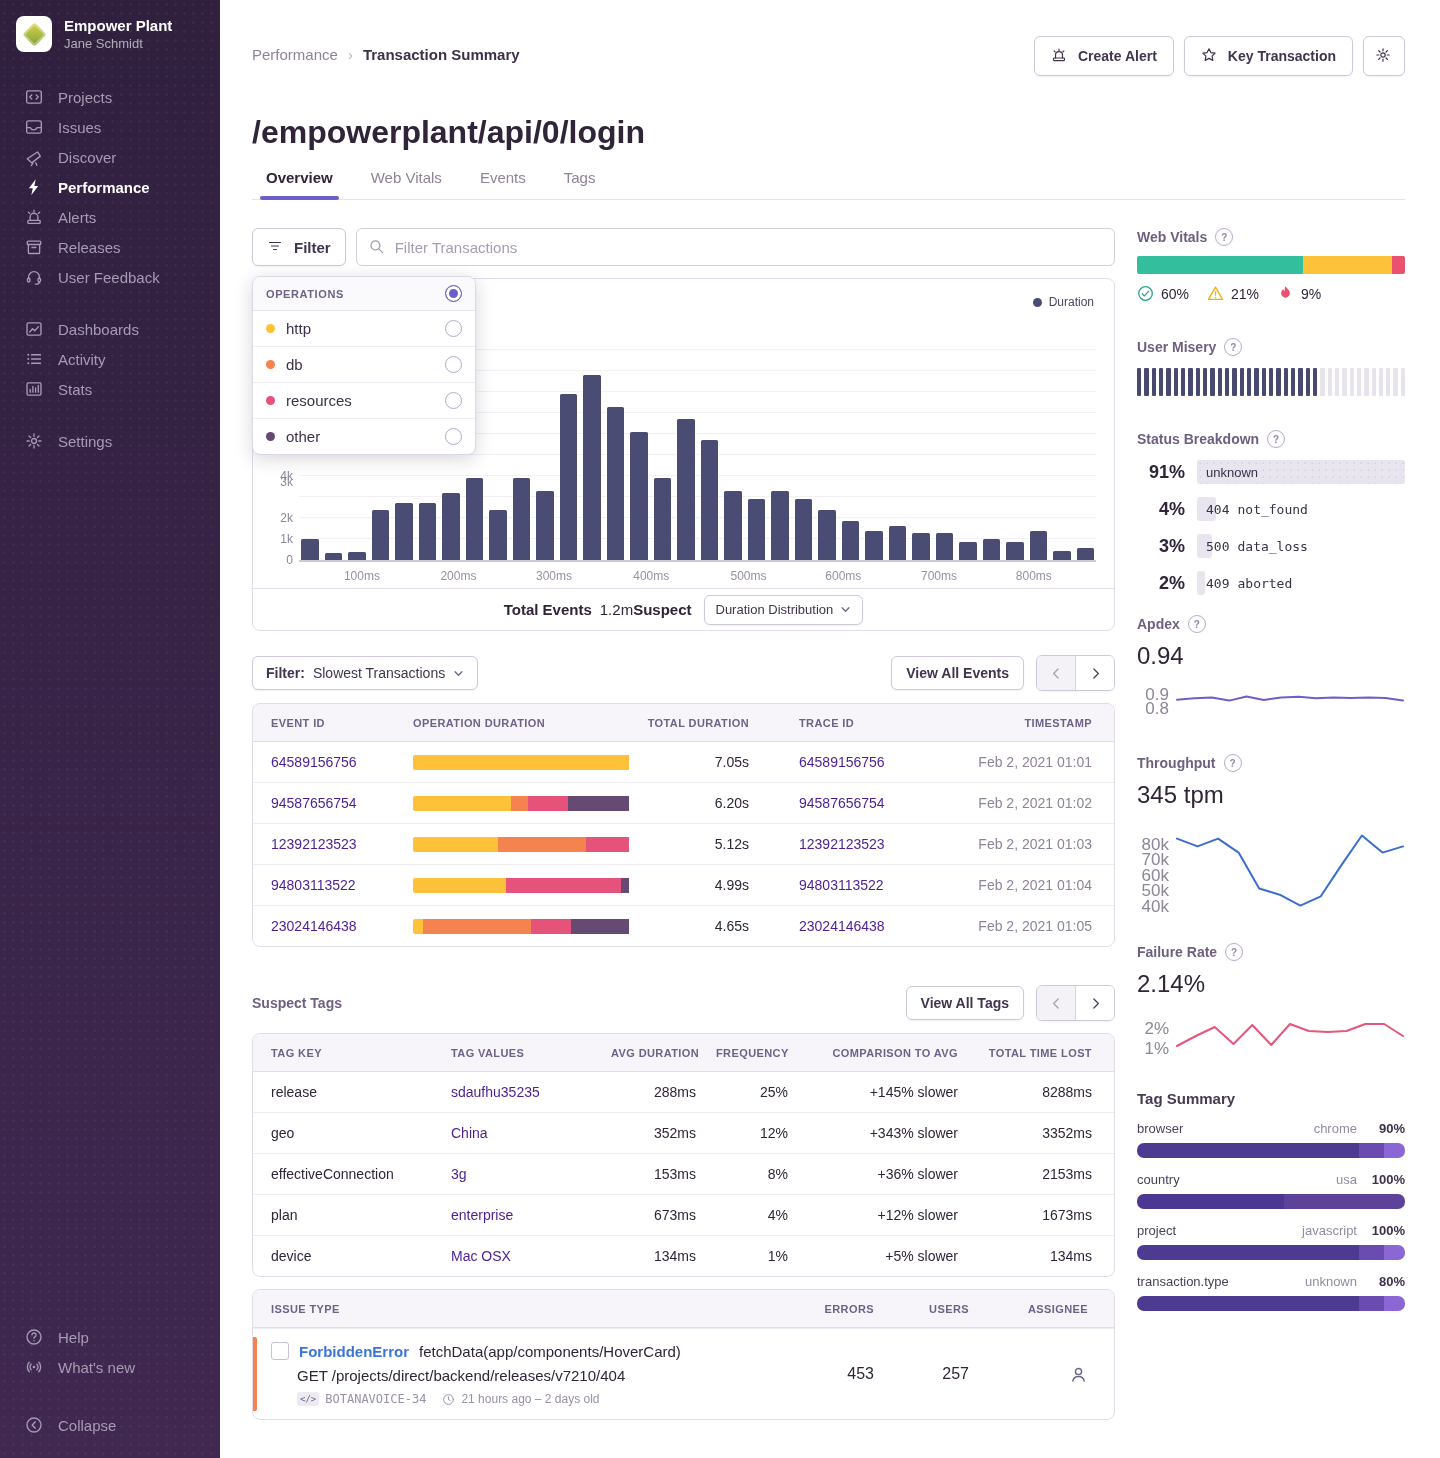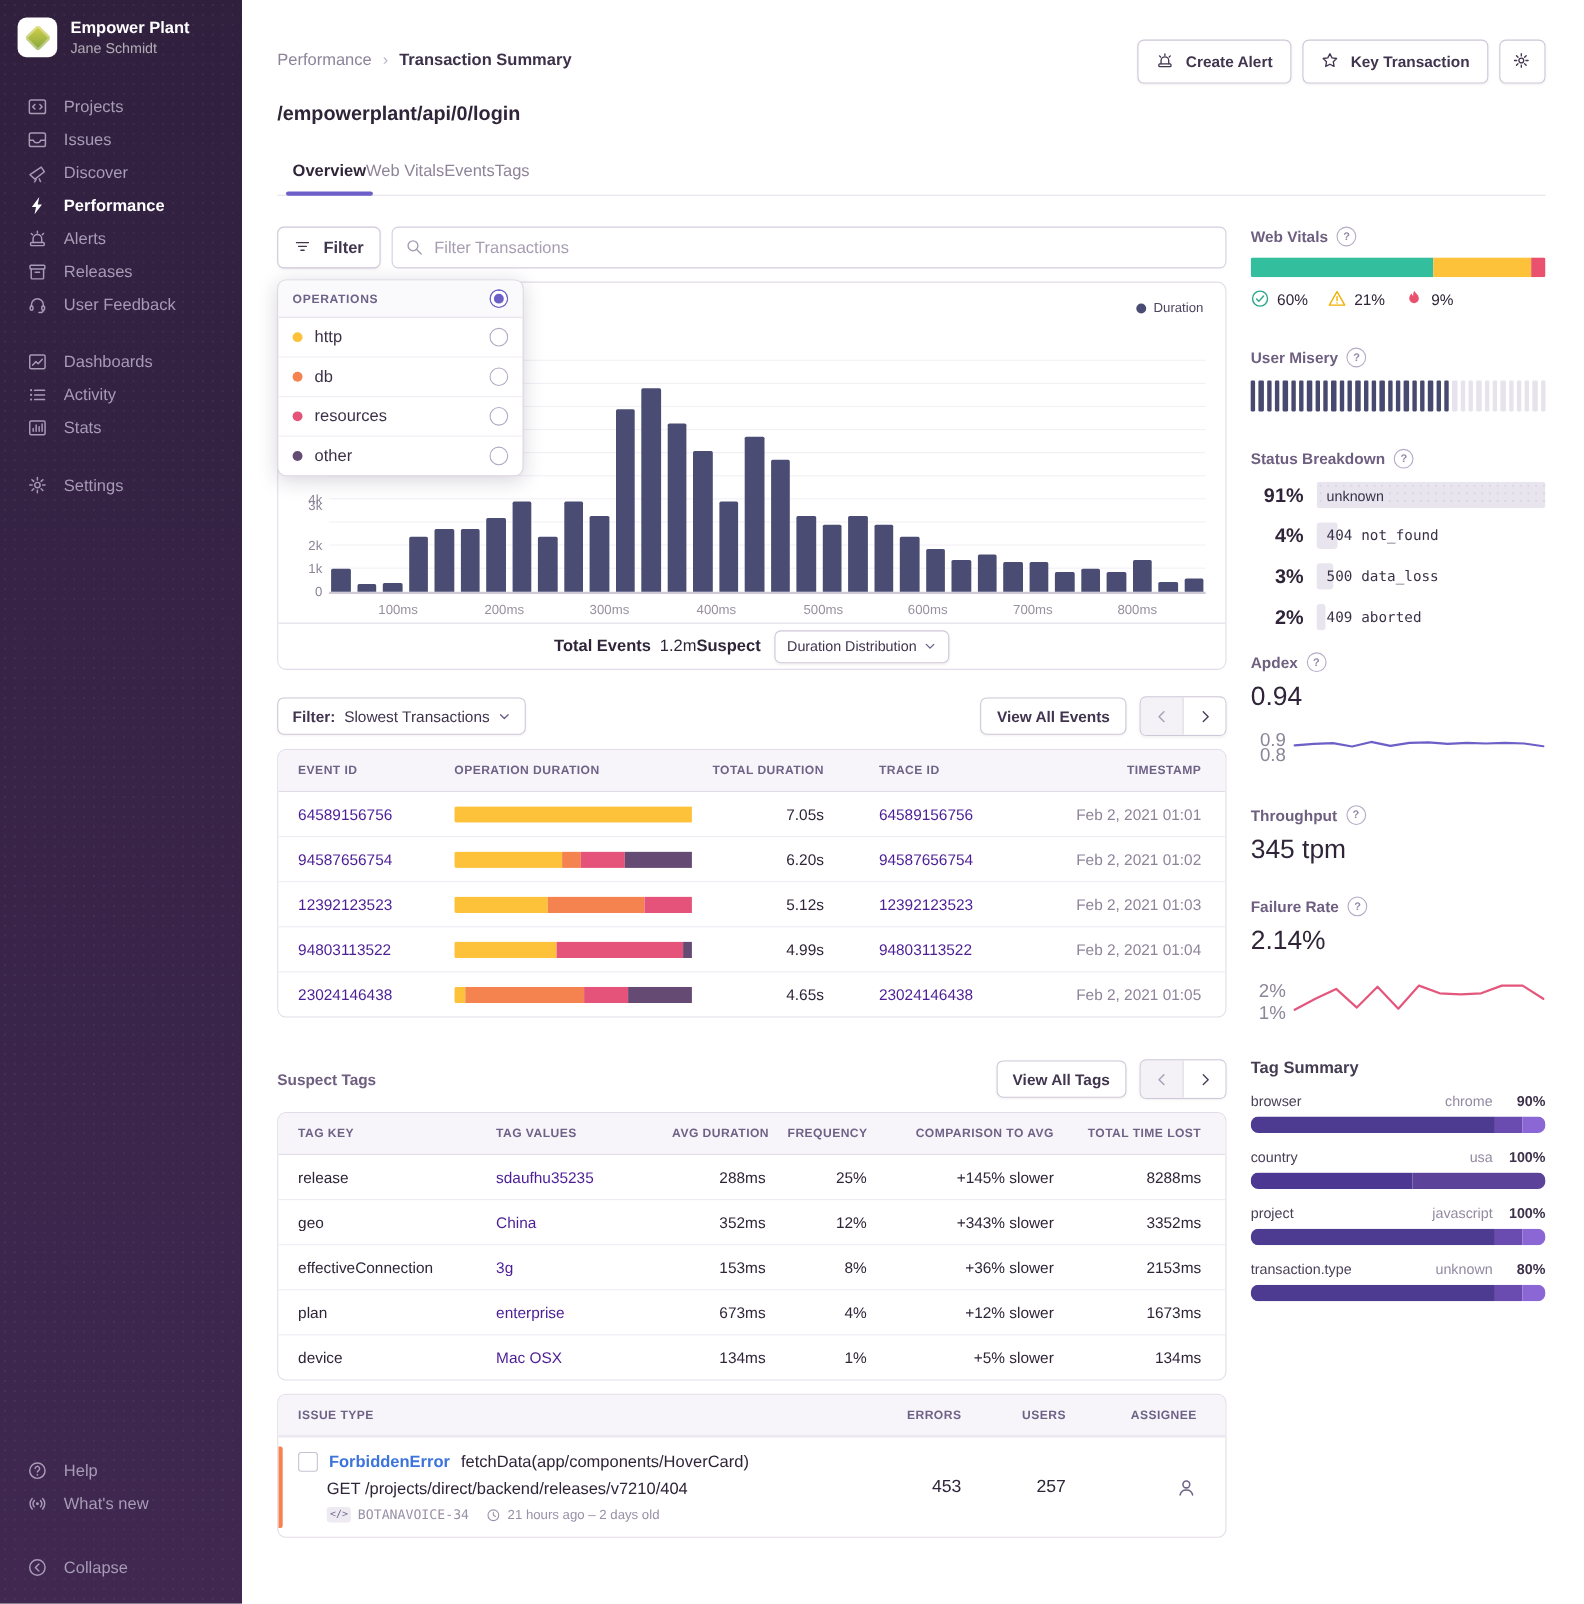--- a/index.html
+++ b/index.html
@@ -29,22 +29,22 @@
   .header-row{display:flex;justify-content:space-between;align-items:flex-start;margin-top:36px}
   .crumbs{font-size:15px;display:flex;gap:10px;align-items:center;padding-top:10px}
   .crumb-parent{color:#8E8399}.crumb-sep{color:#B9B1C2}.crumb-cur{color:#3C3149;font-weight:600}
   .hdr-actions{display:flex;gap:10px}
   .btn{border:1px solid #CFC8D8;border-radius:6px;background:#fff;font-weight:600;color:#40344E;
        display:inline-flex;align-items:center;justify-content:center;gap:9px;font-size:14px;
        box-shadow:0 1px 2px rgba(45,30,70,.06);cursor:pointer;box-sizing:border-box}
   .btn svg{width:16px;height:16px}
   .btn-lg{height:40px;padding:0 16px}
   .btn-icon{width:42px;height:40px;padding:0}
-  .page-title{font-size:18px;font-weight:600;margin-top:17px;color:#2F2438}
-  .tabs{display:flex;margin-top:33px;border-bottom:1px solid #E7E1EC;padding-left:14px}
+  .page-title{font-size:32px;font-weight:600;margin-top:38px;color:#2F2438}
+  .tabs{display:flex;gap:38px;margin-top:18px;border-bottom:1px solid #E7E1EC;padding-left:14px}
   .tab{position:relative;padding-bottom:13px;font-size:15px;color:#8E8399;cursor:pointer}
   .tab.active{color:#2F2438;font-weight:600}
   .tab.active::after{content:"";position:absolute;left:-6px;right:-6px;bottom:-1px;height:4px;border-radius:2px;background:#6C5FC7}
   .content{display:flex;gap:22px;margin-top:28px}
   .col-left{width:863px;position:relative;flex-shrink:0}
   .col-right{flex:1;min-width:0}
   
   .toolbar{display:flex;gap:10px;height:38px}
   .filter-btn{height:38px;padding:0 14px;font-size:15px}
   .search-box{flex:1;position:relative}
@@ -880,20 +880,23 @@
               <polyline points="2.0,15.7 19.4,14.3 36.8,13.6 54.2,16.6 71.5,12.5 88.9,16.0 106.3,13.4 123.7,12.8 141.1,14.2 158.5,13.4 175.8,13.9 193.2,13.4 210.6,13.9 228.0,16.4" fill="none" stroke="#6C5FC7" stroke-width="2" stroke-linejoin="round" stroke-linecap="round"></polyline>
             </svg></div>
       </div>
 
       <div class="metric" style="margin-top:40px">
         <div class="metric-title">
             <span>Throughput</span>
             <span class="qmark">?</span>
           </div>
         <div class="big-val">345 tpm</div>
+        <div class="spark" id="spark-throughput" style="height: 92px;"><span class="spark-lab" style="top: 11.7119px;">80k</span><span class="spark-lab" style="top: 27.3051px;">70k</span><span class="spark-lab" style="top: 42.8983px;">60k</span><span class="spark-lab" style="top: 58.4915px;">50k</span><span class="spark-lab" style="top: 74.0847px;">40k</span><svg width="230" height="92">
+              <polyline points="2.0,15.6 22.5,23.4 43.1,15.6 63.6,29.6 84.2,65.5 104.7,71.7 125.3,82.6 145.8,73.3 166.4,42.1 186.9,12.5 207.5,29.6 228.0,23.4" fill="none" stroke="#3B6ECC" stroke-width="2" stroke-linejoin="round" stroke-linecap="round"></polyline>
+            </svg></div>
       </div>
 
       <div class="metric" style="margin-top:28px">
         <div class="metric-title">
             <span>Failure Rate</span>
             <span class="qmark">?</span>
           </div>
         <div class="big-val">2.14%</div>
         <div class="spark" id="spark-failure" style="height: 48px;"><span class="spark-lab" style="top: 7px;">2%</span><span class="spark-lab" style="top: 27px;">1%</span><svg width="230" height="48">
               <polyline points="2.0,34.0 20.8,24.0 39.7,15.0 58.5,32.0 77.3,13.0 96.2,33.0 115.0,12.0 133.8,19.0 152.7,20.0 171.5,19.0 190.3,12.0 209.2,12.0 228.0,24.0" fill="none" stroke="#E4567B" stroke-width="2" stroke-linejoin="round" stroke-linecap="round"></polyline>

